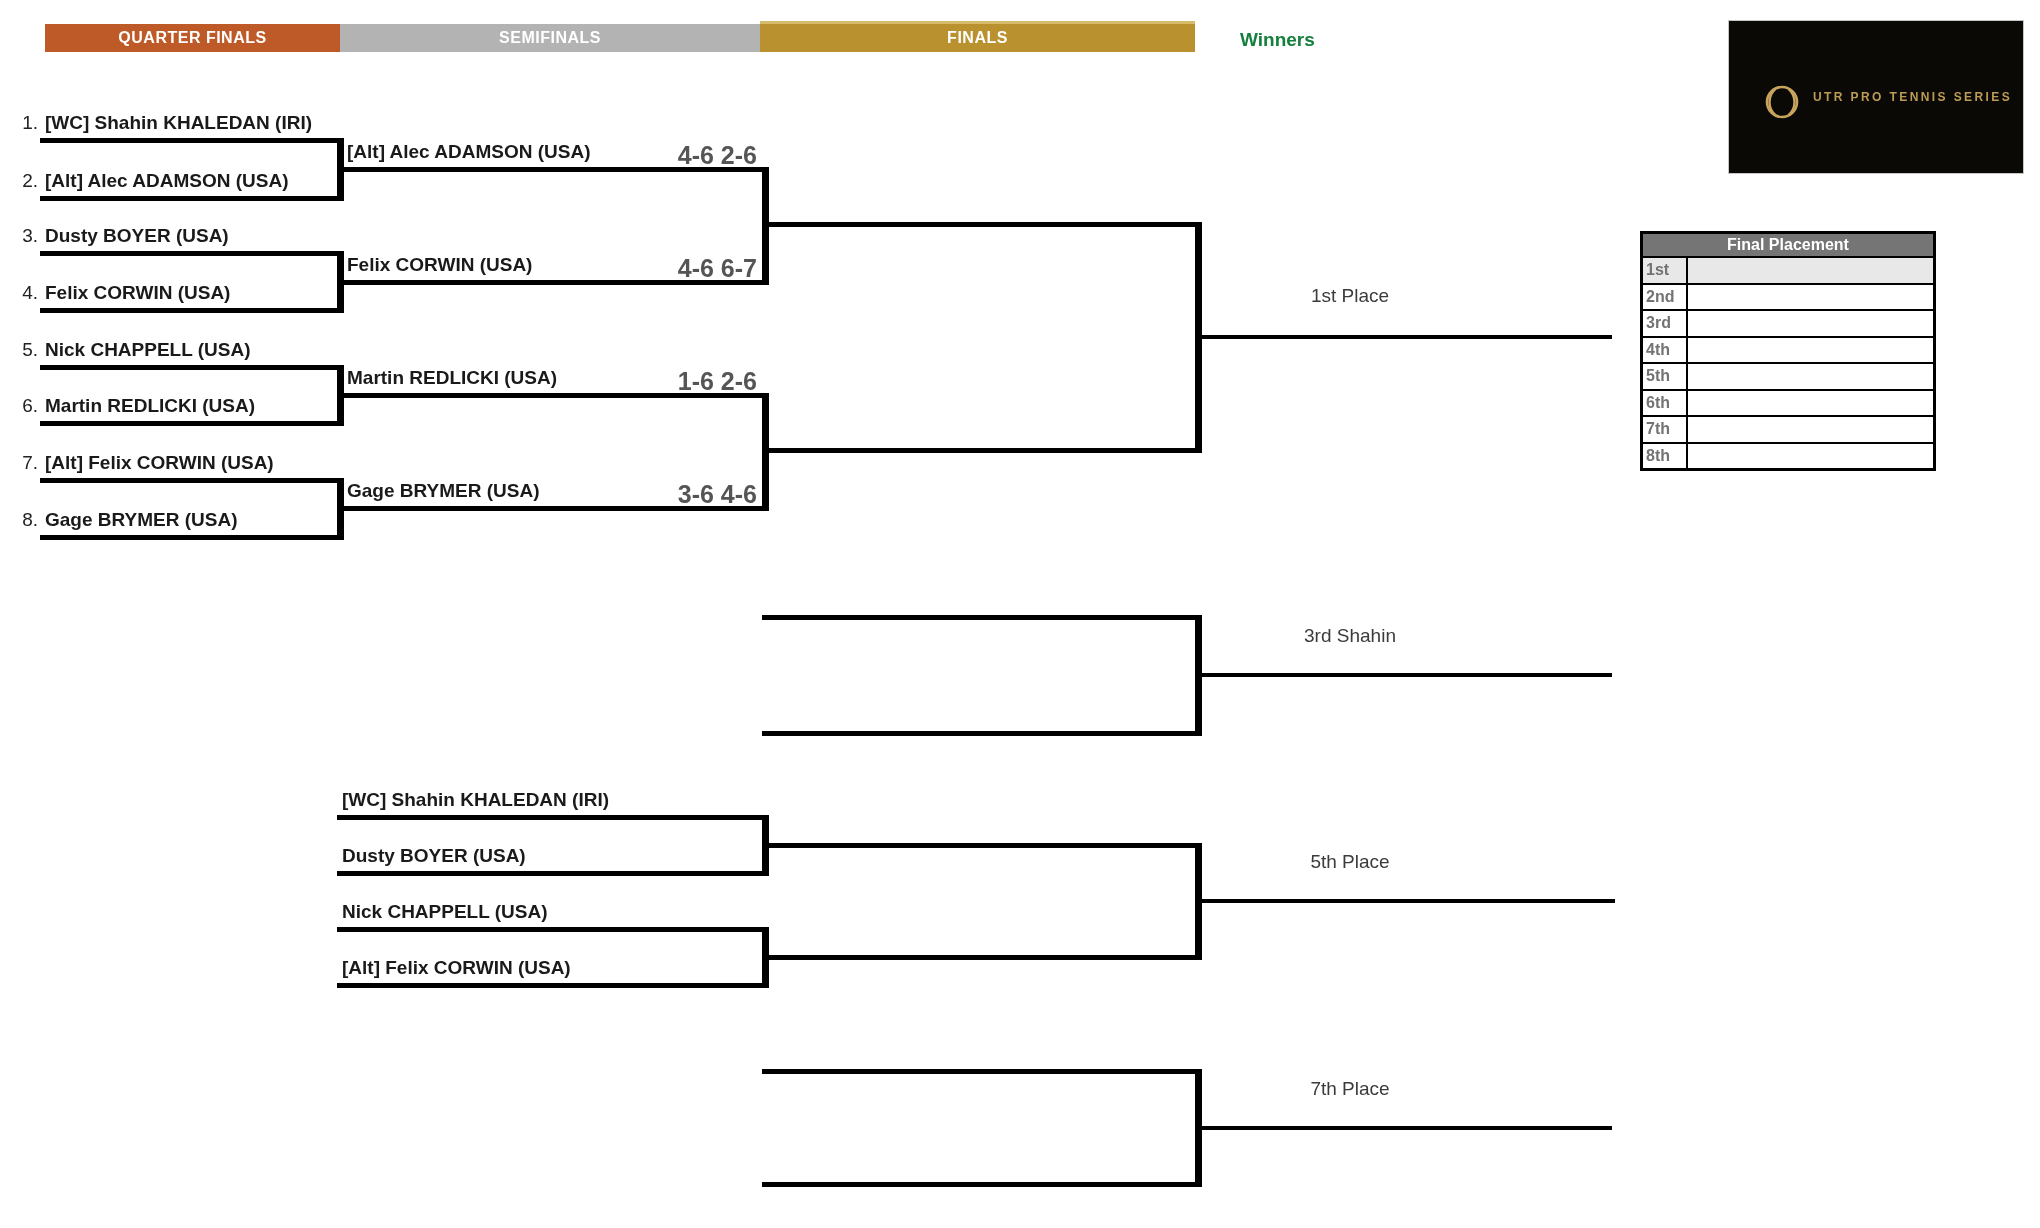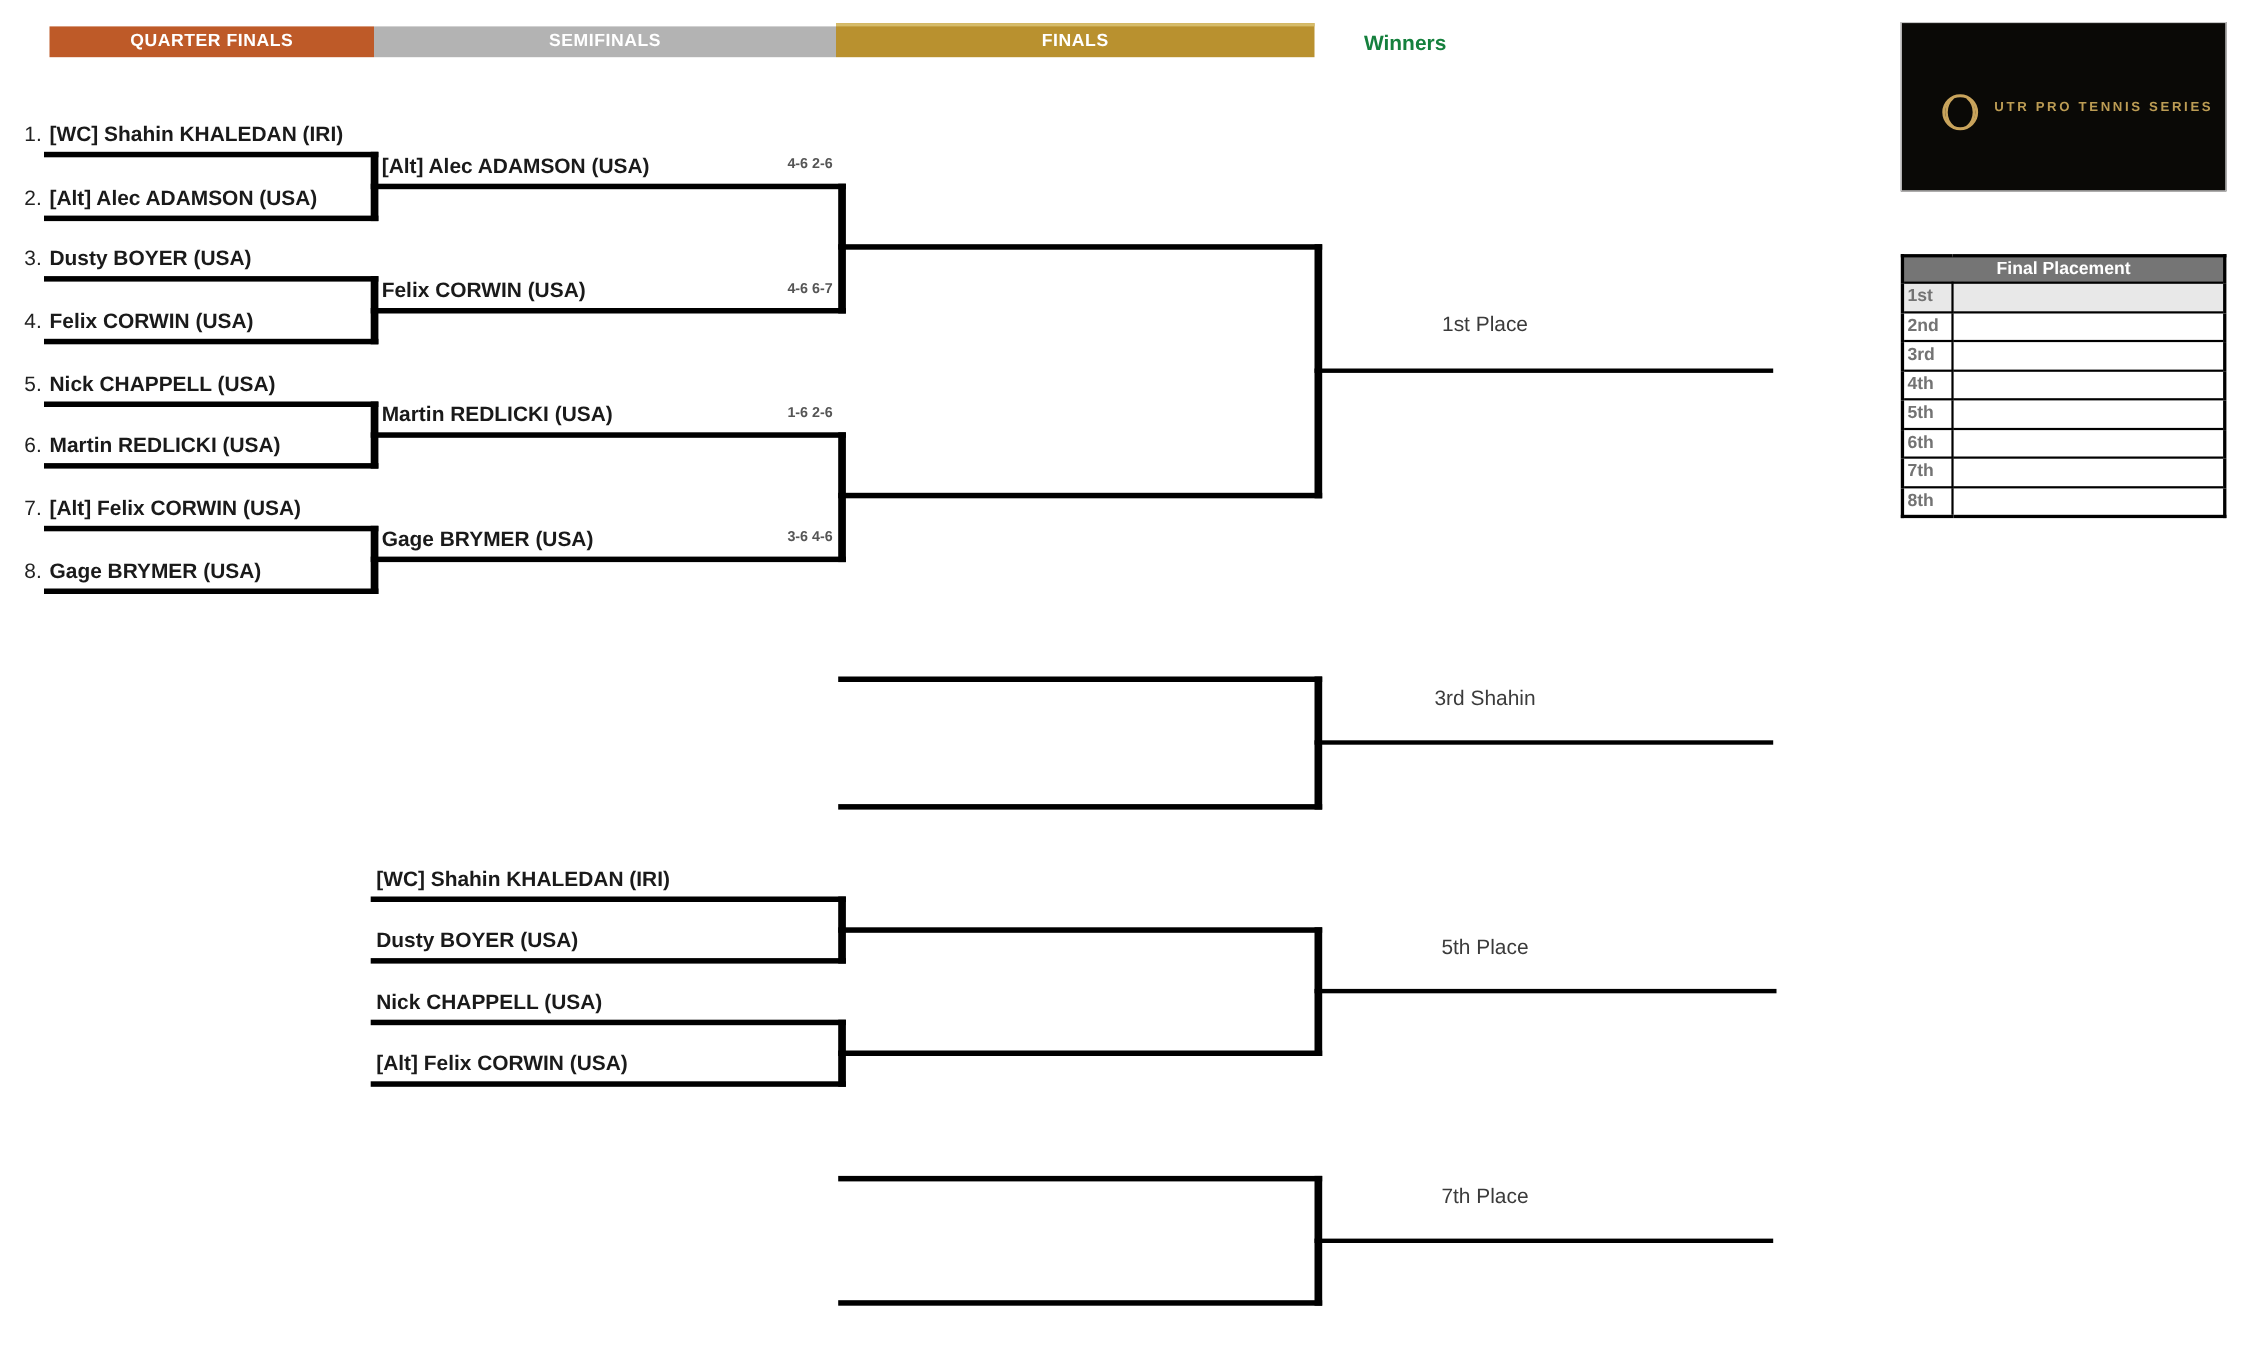--- a/index.html
+++ b/index.html
@@ -15,29 +15,29 @@
   .bar-f{left:760px;width:435px;background:#B9912F;border-top:3px solid #D6BC6A;top:21px;}
   .winners-label{position:absolute;left:1240px;width:160px;top:29px;text-align:left;
     font-weight:bold;font-size:19px;color:#15803d;}
   
   .h{position:absolute;background:#000;height:5px;}
   .w{position:absolute;background:#000;height:4px;}
   .v{position:absolute;background:#000;width:7px;}
   
   .seed{position:absolute;left:14px;width:24px;text-align:right;font-size:19px;color:#222;white-space:nowrap;}
   .pname{position:absolute;font-weight:bold;font-size:19px;color:#1a1a1a;white-space:nowrap;}
-  .score{position:absolute;left:557px;width:200px;text-align:right;font-weight:600;font-size:13px;color:#555;white-space:nowrap;}
+  .score{position:absolute;left:557px;width:200px;text-align:right;font-weight:600;font-size:25px;color:#555;white-space:nowrap;}
   .place-label{position:absolute;left:1270px;width:160px;text-align:center;font-size:19px;color:#3b3b3b;white-space:nowrap;}
   
   .logo-box{position:absolute;left:1728px;top:20px;width:294px;height:152px;background:#0a0906;border:1px solid #c6c6c6;text-align:right;}
   .logo-ball{position:absolute;left:33px;top:61px;}
   .logo-text{position:absolute;left:84px;top:0;height:152px;display:flex;align-items:center;
     color:#BC9C54;font-weight:bold;font-size:12px;letter-spacing:2.4px;white-space:nowrap;}
   
-  .placement{position:absolute;left:1728px;top:231px;width:296px;border-collapse:collapse;padding-left:43px;}
+  .placement{position:absolute;left:1640px;top:231px;width:296px;border-collapse:collapse;padding-left:43px;}
   .placement th{background:#757575;color:#ffffff;font-weight:bold;font-size:16px;height:22px;
     border:3px solid #000;border-bottom:2px solid #000;padding:0;}
   .placement td{border:2px solid #000;height:24.5px;font-size:16px;padding:0;}
   .placement td.pos{width:40px;font-weight:bold;color:#737373;padding-left:3px;border-left:3px solid #000;}
   .placement td.val{width:249px;}
   .placement tr.first td{background:#E8E8E8;}
   .placement tr:last-child td{border-bottom:3px solid #000;}
   .placement td.val{border-right:3px solid #000;}
 </style>
 </head>

